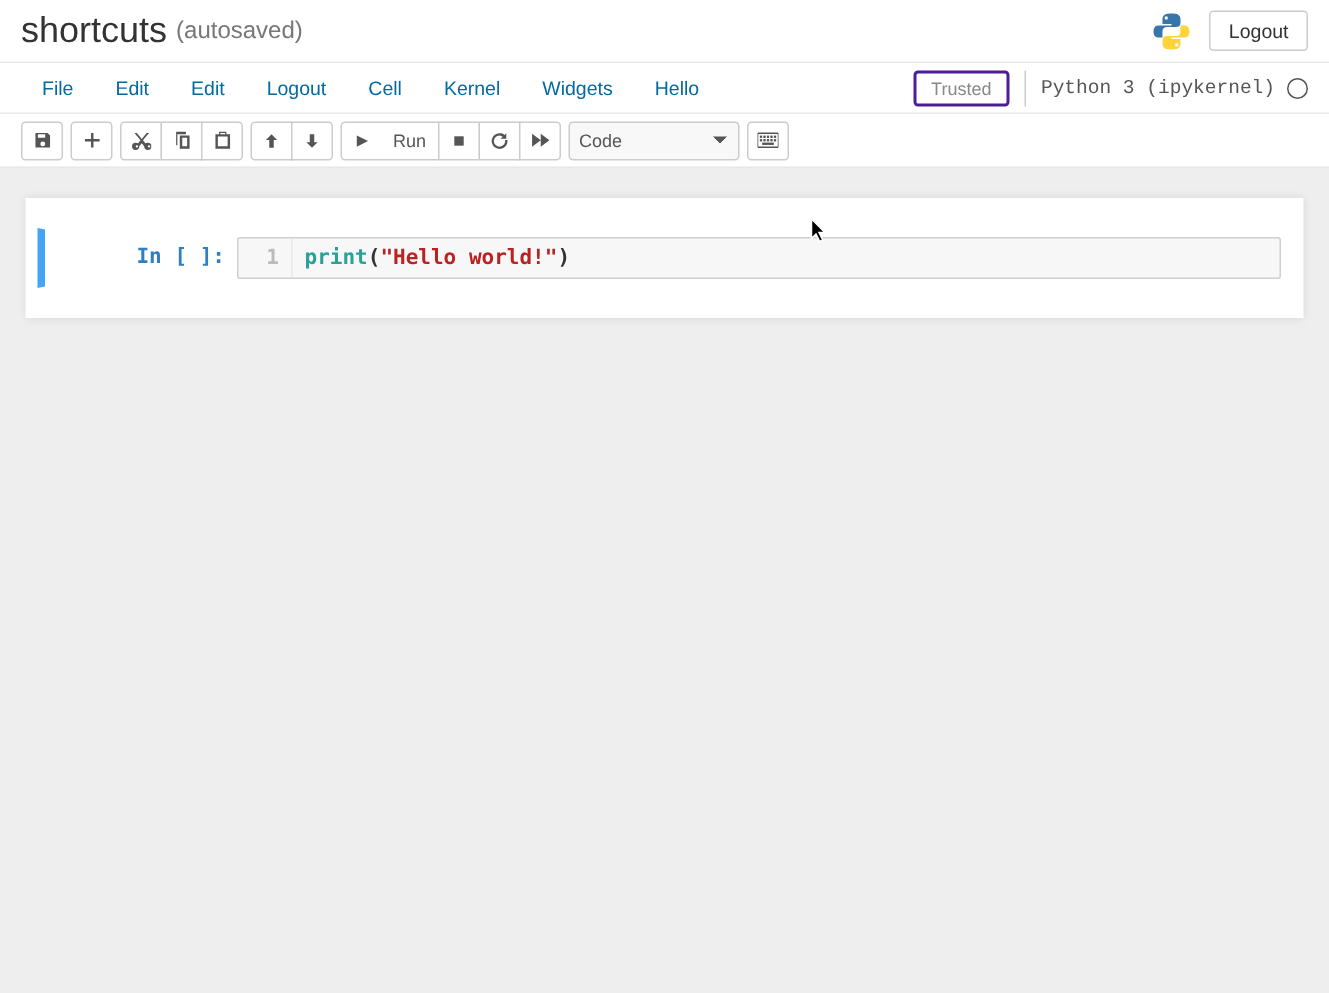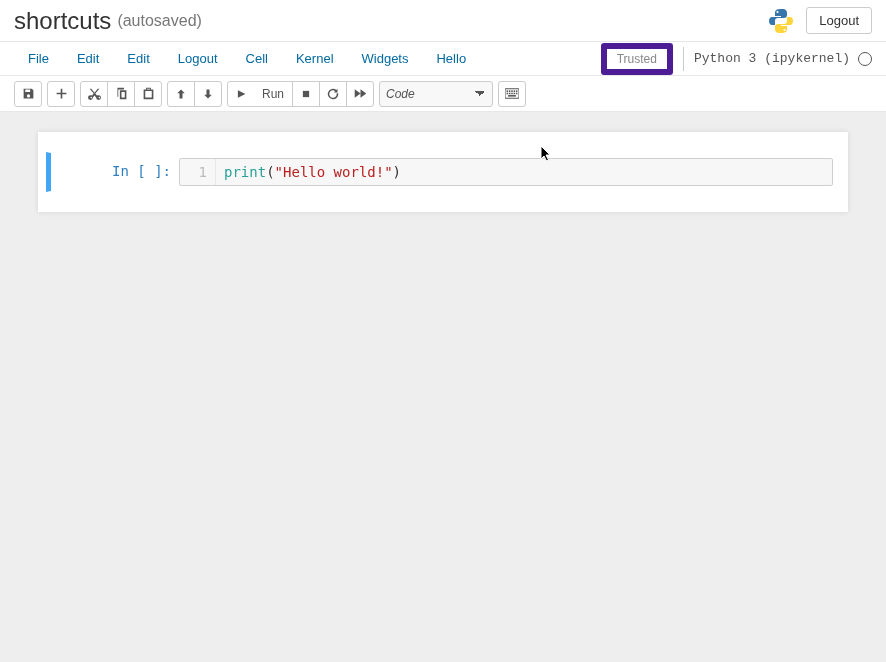--- a/index.html
+++ b/index.html
@@ -74,21 +74,21 @@
       font-size: 13px;
       cursor: pointer;
     }
     .menubar-right {
       margin-left: auto;
       display: flex;
       align-items: center;
       gap: 10px;
     }
     .trusted-btn {
-      border: 6px solid #4c1d95;
+      border: 2px solid #4c1d95;
       border-radius: 3px;
       background: #fff;
       padding: 3px 10px;
       font-size: 12px;
       color: #888;
       cursor: pointer;
     }
     .kernel-area {
       display: flex;
       align-items: center;
@@ -158,30 +158,30 @@
       background: #f8f8f8;
       font-size: 12px;
       padding: 0 48px 0 6px;
       color: #555;
       appearance: none;
       background-image: linear-gradient(45deg, transparent 50%, #555 50%), linear-gradient(135deg, #555 50%, transparent 50%);
       background-position: right 12px center, right 7px center;
       background-size: 5px 5px, 5px 5px;
       background-repeat: no-repeat;
       width: 114px;
-      font-style: italic;
     }
     .notebook-area {
       padding: 20px 0 0 0;
     }
     .notebook-container {
-      margin: 0 38px;
+      margin: 0 17px;
       background: #fff;
       padding: 20px 8px 20px 8px;
       box-shadow: 0 0 6px rgba(0,0,0,0.1);
+      font-weight: bold;
     }
     .cell {
       display: flex;
       border: 1px solid transparent;
       padding: 5px 0;
     }
     .cell.selected {
       border: 1px solid #66bb6a00;
       border-left: 5px solid #42a5f5;
       background: #fff;

